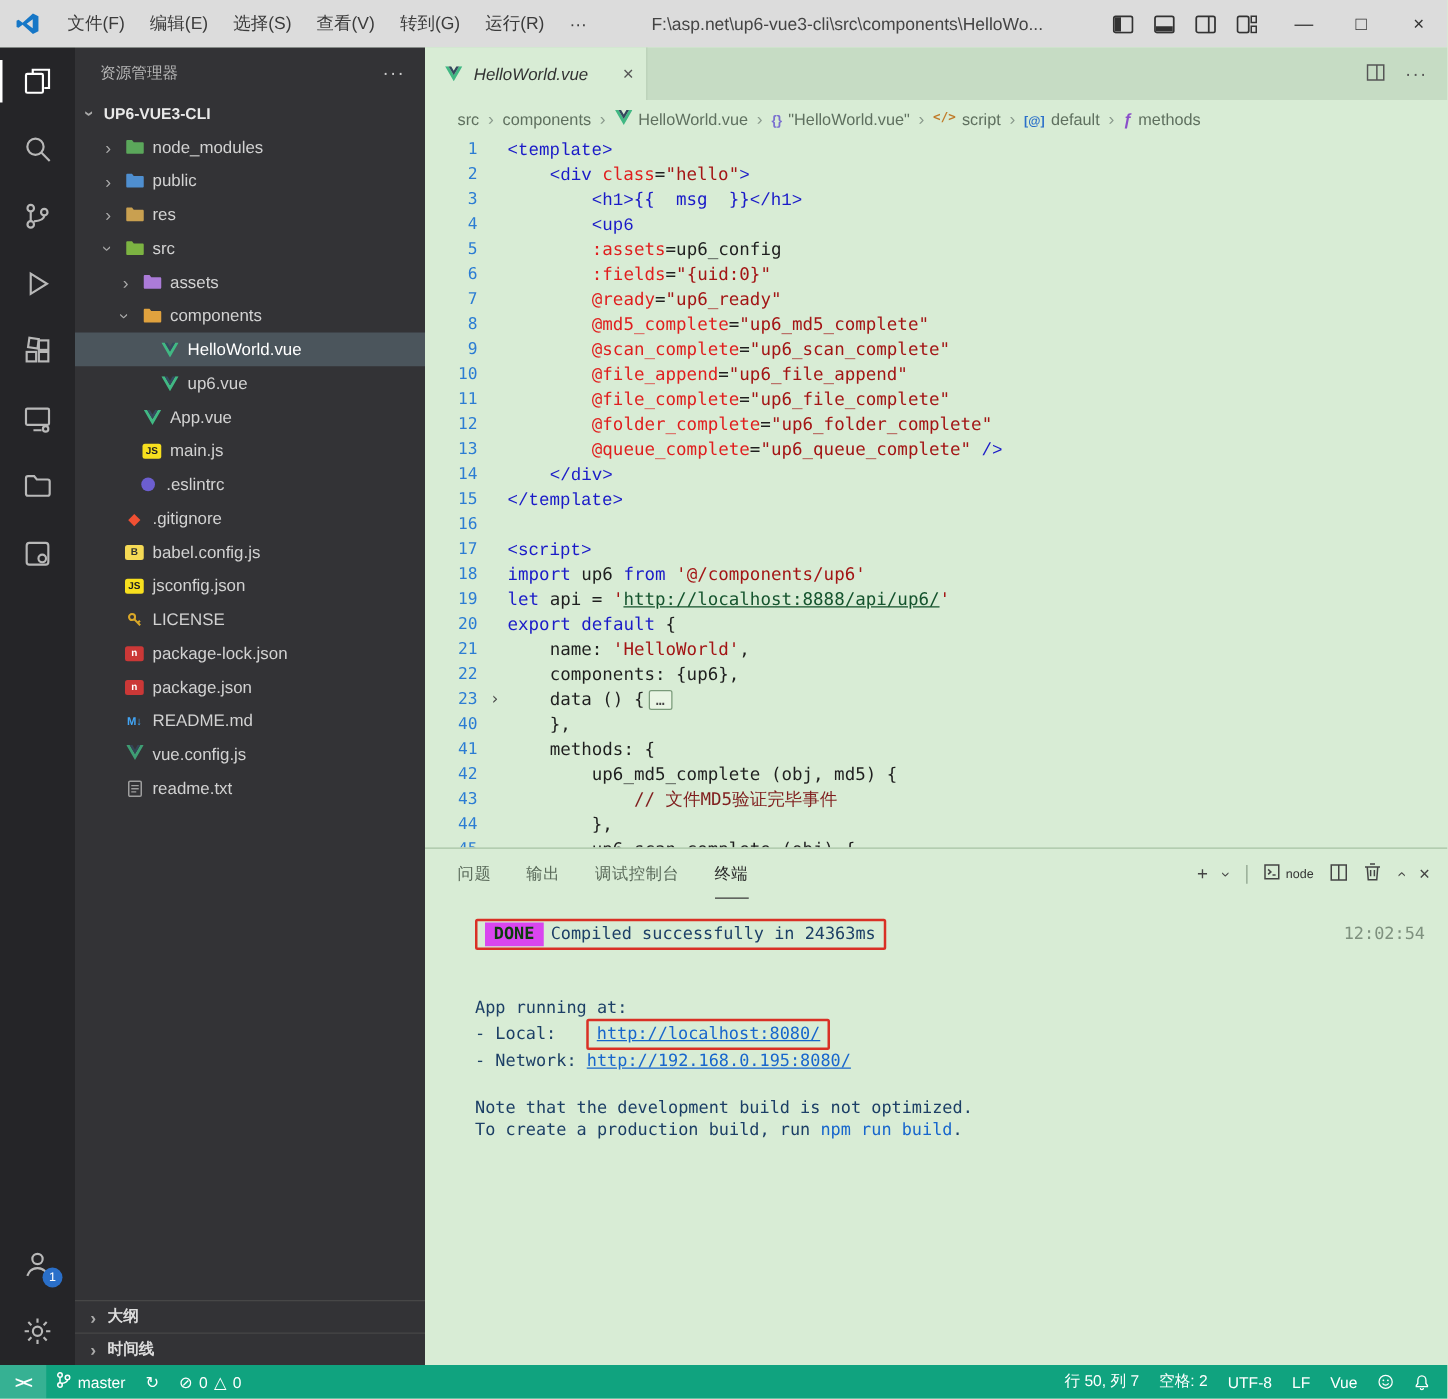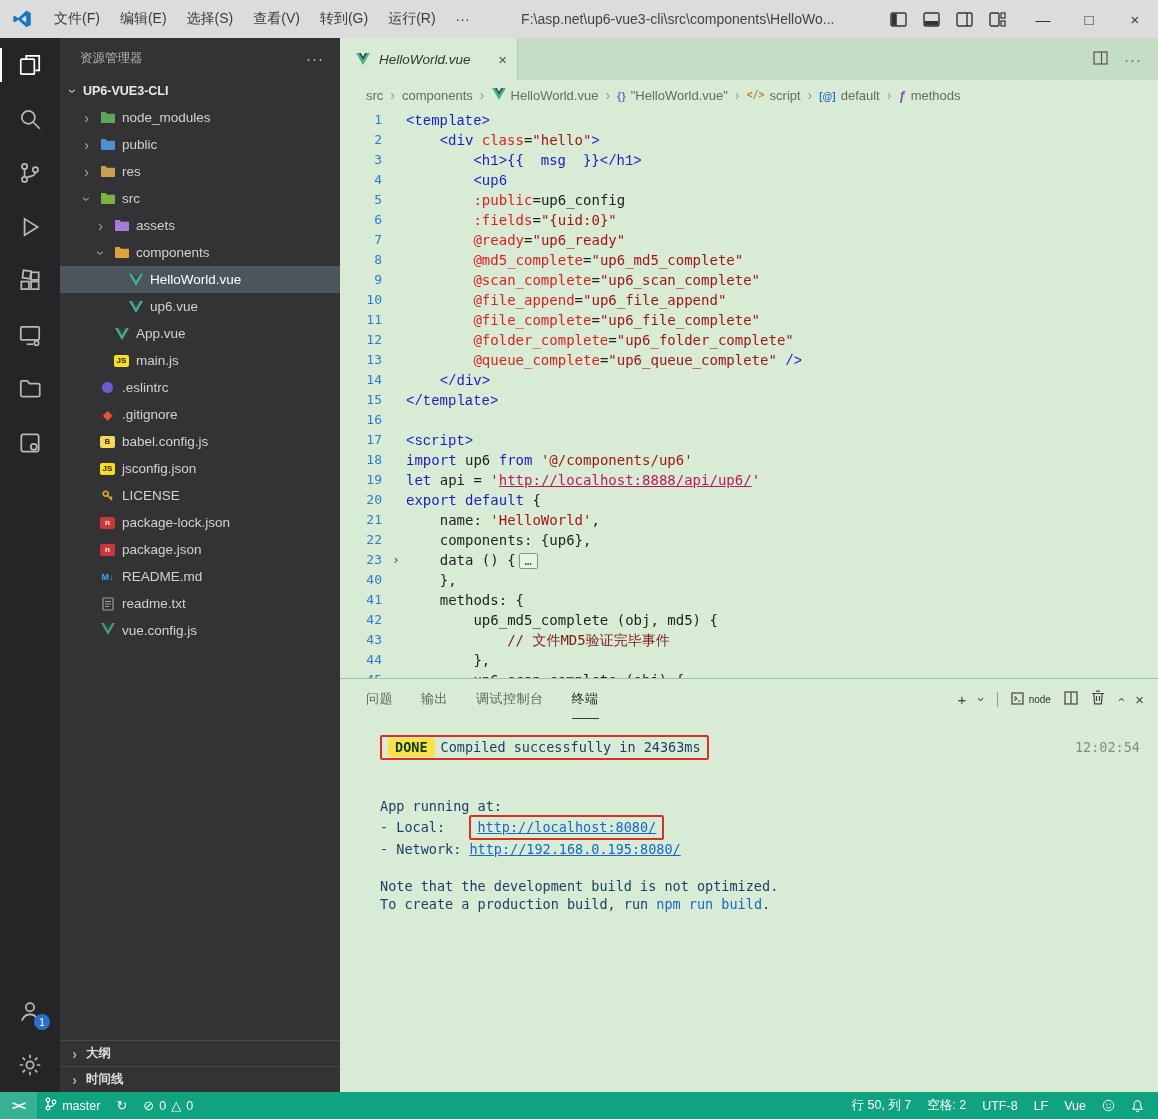--- a/index.html
+++ b/index.html
@@ -72,40 +72,40 @@
   .code { flex: 1; overflow: hidden; font-family: "DejaVu Sans Mono", monospace; font-size: 14px; line-height: 20px; }
   .code-line { display: flex; height: 20px; white-space: pre; }
   .ln { flex: 0 0 46px; text-align: right; color: #2b7cd3; font-size: 13px; padding-right: 4px; }
   .fold-col { flex: 0 0 20px; text-align: center; color: #4a4a4a; font-size: 13px; }
   .tk-tag { color: #1a1ac8; font-family: Liberation Mono, monospace; }
   .tk-kw { color: #1a1ac8; }
   .tk-attr { color: #e01e1e; }
   .tk-str { color: #a31515; }
   .tk-p { color: #1f1f1f; }
   .tk-cm { color: #7f1d1d; }
-  .tk-lnk { color: #be185d; text-decoration: underline; }
+  .tk-lnk { color: #14532d; text-decoration: underline; }
   .tk-fold { display: inline-block; border: 1px solid #7a9a7a; background: #e9f5e4; color: #444; padding: 0 5px; margin-left: 3px; line-height: 14px; font-size: 12px; border-radius: 2px; }
 
   
   .panel { flex: 0 0 414px; border-top: 1px solid #a6c2a4; display: flex; flex-direction: column; background: #d8ecd5; justify-content: center; }
   .panel-header { flex: 0 0 40px; display: flex; align-items: center; padding: 0 14px 0 26px; font-size: 13px; color: #5a6a5a; }
   .panel-tabs { display: flex; height: 100%; }
   .panel-tab { margin-right: 28px; display: flex; align-items: center; border-bottom: 1.5px solid transparent; cursor: pointer; letter-spacing: .5px; }
   .panel-tab.active { color: #2a2a2a; border-bottom-color: #3a3a3a; }
   .panel-actions { margin-left: auto; display: flex; align-items: center; gap: 13px; color: #444; }
   .pa { font-size: 15px; cursor: pointer; display: inline-block; }
   .pa.chev-d { transform: rotate(90deg); font-size: 13px; }
   .pa.chev-u { transform: rotate(-90deg); font-size: 13px; }
   .pa-sep { width: 1px; height: 15px; background: #8aa08a; }
   .shell-pick { display: inline-flex; align-items: center; gap: 5px; cursor: pointer; font-size: 10px; color: #333; }
 
   .terminal { flex: 1; padding: 16px 18px 0 40px; font-family: "DejaVu Sans Mono", monospace; font-size: 13.5px; line-height: 18.5px; color: #1c3f66; }
   .term-line { white-space: pre; display: flex; align-items: center; min-height: 18.5px; }
   .redbox { border: 2px solid #d93025; border-radius: 2px; padding: 1px 6px; display: inline-flex; align-items: center; }
-  .t-done { background: #fde047; color: #0b3d0b; font-weight: bold; padding: 0 7px; margin-right: 6px; }
+  .t-done { background: #d946ef; color: #0b3d0b; font-weight: bold; padding: 0 7px; margin-right: 6px; }
   .t-msg { color: #1c3f66; }
   .t-link { color: #1766cc; text-decoration: underline; cursor: pointer; }
   .t-cmd { color: #1766cc; }
   .term-time { margin-left: auto; color: #7f917f; }
 
   
   .statusbar { flex: 0 0 27px; background: #10a37f; color: #fff; display: flex; align-items: center; font-size: 12.5px; }
   .sb-item { display: flex; align-items: center; gap: 5px; padding: 0 8px; height: 100%; cursor: pointer; white-space: nowrap; }
   .sb-item.remote { background: rgba(255,255,255,.16); padding: 0 12px; font-weight: bold; letter-spacing: -1px; }
   .sb-right { margin-left: auto; display: flex; height: 100%; align-items: center; padding-right: 6px; }
@@ -330,21 +330,21 @@
             </span>
             <span>App.vue</span>
           </div>
           <div class="tree-row" style="padding-left: 34px;">
             <span class="chev"></span>
             <span class="ficon">
               <span class="fi js">JS</span>
             </span>
             <span>main.js</span>
           </div>
-          <div class="tree-row" style="padding-left: 20px;">
+          <div class="tree-row" style="padding-left: 31px;">
             <span class="chev"></span>
             <span class="ficon">
               <span class="fi eslint"></span>
             </span>
             <span>.eslintrc</span>
           </div>
           <div class="tree-row" style="padding-left: 20px;">
             <span class="chev"></span>
             <span class="ficon">
               <span class="fi git">◆</span>
@@ -388,40 +388,40 @@
               <span class="fi npm">n</span>
             </span>
             <span>package.json</span>
           </div>
           <div class="tree-row" style="padding-left: 20px;">
             <span class="chev"></span>
             <span class="ficon">
               <span class="fi md">M↓</span>
             </span>
             <span>README.md</span>
-          </div>
-          <div class="tree-row" style="padding-left: 20px;">
-            <span class="chev"></span>
-            <span class="ficon">
-              <svg width="12" height="14" viewBox="0 0 12 14">
-                <rect x="1" y="1" width="10" height="12" rx="1" fill="none" stroke="#9e9e9e" stroke-width="1.2"></rect>
-                <path d="M3 4.5h6M3 7h6M3 9.5h4" stroke="#9e9e9e" stroke-width="1.1"></path>
-              </svg>
-            </span>
-            <span>readme.txt</span>
           </div>
           <div class="tree-row" style="padding-left: 20px;">
             <span class="chev"></span>
             <span class="ficon">
               <span style="opacity:.8"><svg width="14" height="12" viewBox="0 0 15 13">
                   <path d="M0 0h2.9l4.6 7.9L12.1 0H15L7.5 13z" fill="#41b883"></path>
                   <path d="M2.9 0h2.3l2.3 4 2.3-4h2.3L7.5 7.9z" fill="#35495e"></path>
                 </svg></span>
             </span>
             <span>vue.config.js</span>
+          </div>
+          <div class="tree-row" style="padding-left: 20px;">
+            <span class="chev"></span>
+            <span class="ficon">
+              <svg width="12" height="14" viewBox="0 0 12 14">
+                <rect x="1" y="1" width="10" height="12" rx="1" fill="none" stroke="#9e9e9e" stroke-width="1.2"></rect>
+                <path d="M3 4.5h6M3 7h6M3 9.5h4" stroke="#9e9e9e" stroke-width="1.1"></path>
+              </svg>
+            </span>
+            <span>readme.txt</span>
           </div>
         </div>
       <div class="sb-bottom">
           <div class="sb-section">
             <span class="chev">›</span>
             <span>大纲</span>
           </div>
           <div class="sb-section">
             <span class="chev">›</span>
             <span>时间线</span>
@@ -487,21 +487,21 @@
             <span>methods</span>
           </span>
         </div>
 
       <div class="code">
         <div>
             <div class="code-line"><span class="ln">1</span><span class="fold-col"></span><span class="lc"><span class="tk-tag">&lt;template&gt;</span></span></div>
             <div class="code-line"><span class="ln">2</span><span class="fold-col"></span><span class="lc"><span class="tk-p">    </span><span class="tk-tag">&lt;div </span><span class="tk-attr">class</span><span class="tk-p">=</span><span class="tk-str">"hello"</span><span class="tk-tag">&gt;</span></span></div>
             <div class="code-line"><span class="ln">3</span><span class="fold-col"></span><span class="lc"><span class="tk-p">        </span><span class="tk-tag">&lt;h1&gt;</span><span class="tk-kw">{{  msg  }}</span><span class="tk-tag">&lt;/h1&gt;</span></span></div>
             <div class="code-line"><span class="ln">4</span><span class="fold-col"></span><span class="lc"><span class="tk-p">        </span><span class="tk-tag">&lt;up6</span></span></div>
-            <div class="code-line"><span class="ln">5</span><span class="fold-col"></span><span class="lc"><span class="tk-p">        </span><span class="tk-attr">:public</span><span class="tk-p">=</span><span class="tk-p">up6_config</span></span></div>
+            <div class="code-line"><span class="ln">5</span><span class="fold-col"></span><span class="lc"><span class="tk-p">        </span><span class="tk-attr">:assets</span><span class="tk-p">=</span><span class="tk-p">up6_config</span></span></div>
             <div class="code-line"><span class="ln">6</span><span class="fold-col"></span><span class="lc"><span class="tk-p">        </span><span class="tk-attr">:fields</span><span class="tk-p">=</span><span class="tk-str">"{uid:0}"</span></span></div>
             <div class="code-line"><span class="ln">7</span><span class="fold-col"></span><span class="lc"><span class="tk-p">        </span><span class="tk-attr">@ready</span><span class="tk-p">=</span><span class="tk-str">"up6_ready"</span></span></div>
             <div class="code-line"><span class="ln">8</span><span class="fold-col"></span><span class="lc"><span class="tk-p">        </span><span class="tk-attr">@md5_complete</span><span class="tk-p">=</span><span class="tk-str">"up6_md5_complete"</span></span></div>
             <div class="code-line"><span class="ln">9</span><span class="fold-col"></span><span class="lc"><span class="tk-p">        </span><span class="tk-attr">@scan_complete</span><span class="tk-p">=</span><span class="tk-str">"up6_scan_complete"</span></span></div>
             <div class="code-line"><span class="ln">10</span><span class="fold-col"></span><span class="lc"><span class="tk-p">        </span><span class="tk-attr">@file_append</span><span class="tk-p">=</span><span class="tk-str">"up6_file_append"</span></span></div>
             <div class="code-line"><span class="ln">11</span><span class="fold-col"></span><span class="lc"><span class="tk-p">        </span><span class="tk-attr">@file_complete</span><span class="tk-p">=</span><span class="tk-str">"up6_file_complete"</span></span></div>
             <div class="code-line"><span class="ln">12</span><span class="fold-col"></span><span class="lc"><span class="tk-p">        </span><span class="tk-attr">@folder_complete</span><span class="tk-p">=</span><span class="tk-str">"up6_folder_complete"</span></span></div>
             <div class="code-line"><span class="ln">13</span><span class="fold-col"></span><span class="lc"><span class="tk-p">        </span><span class="tk-attr">@queue_complete</span><span class="tk-p">=</span><span class="tk-str">"up6_queue_complete"</span><span class="tk-tag"> /&gt;</span></span></div>
             <div class="code-line"><span class="ln">14</span><span class="fold-col"></span><span class="lc"><span class="tk-p">    </span><span class="tk-tag">&lt;/div&gt;</span></span></div>
             <div class="code-line"><span class="ln">15</span><span class="fold-col"></span><span class="lc"><span class="tk-tag">&lt;/template&gt;</span></span></div>

